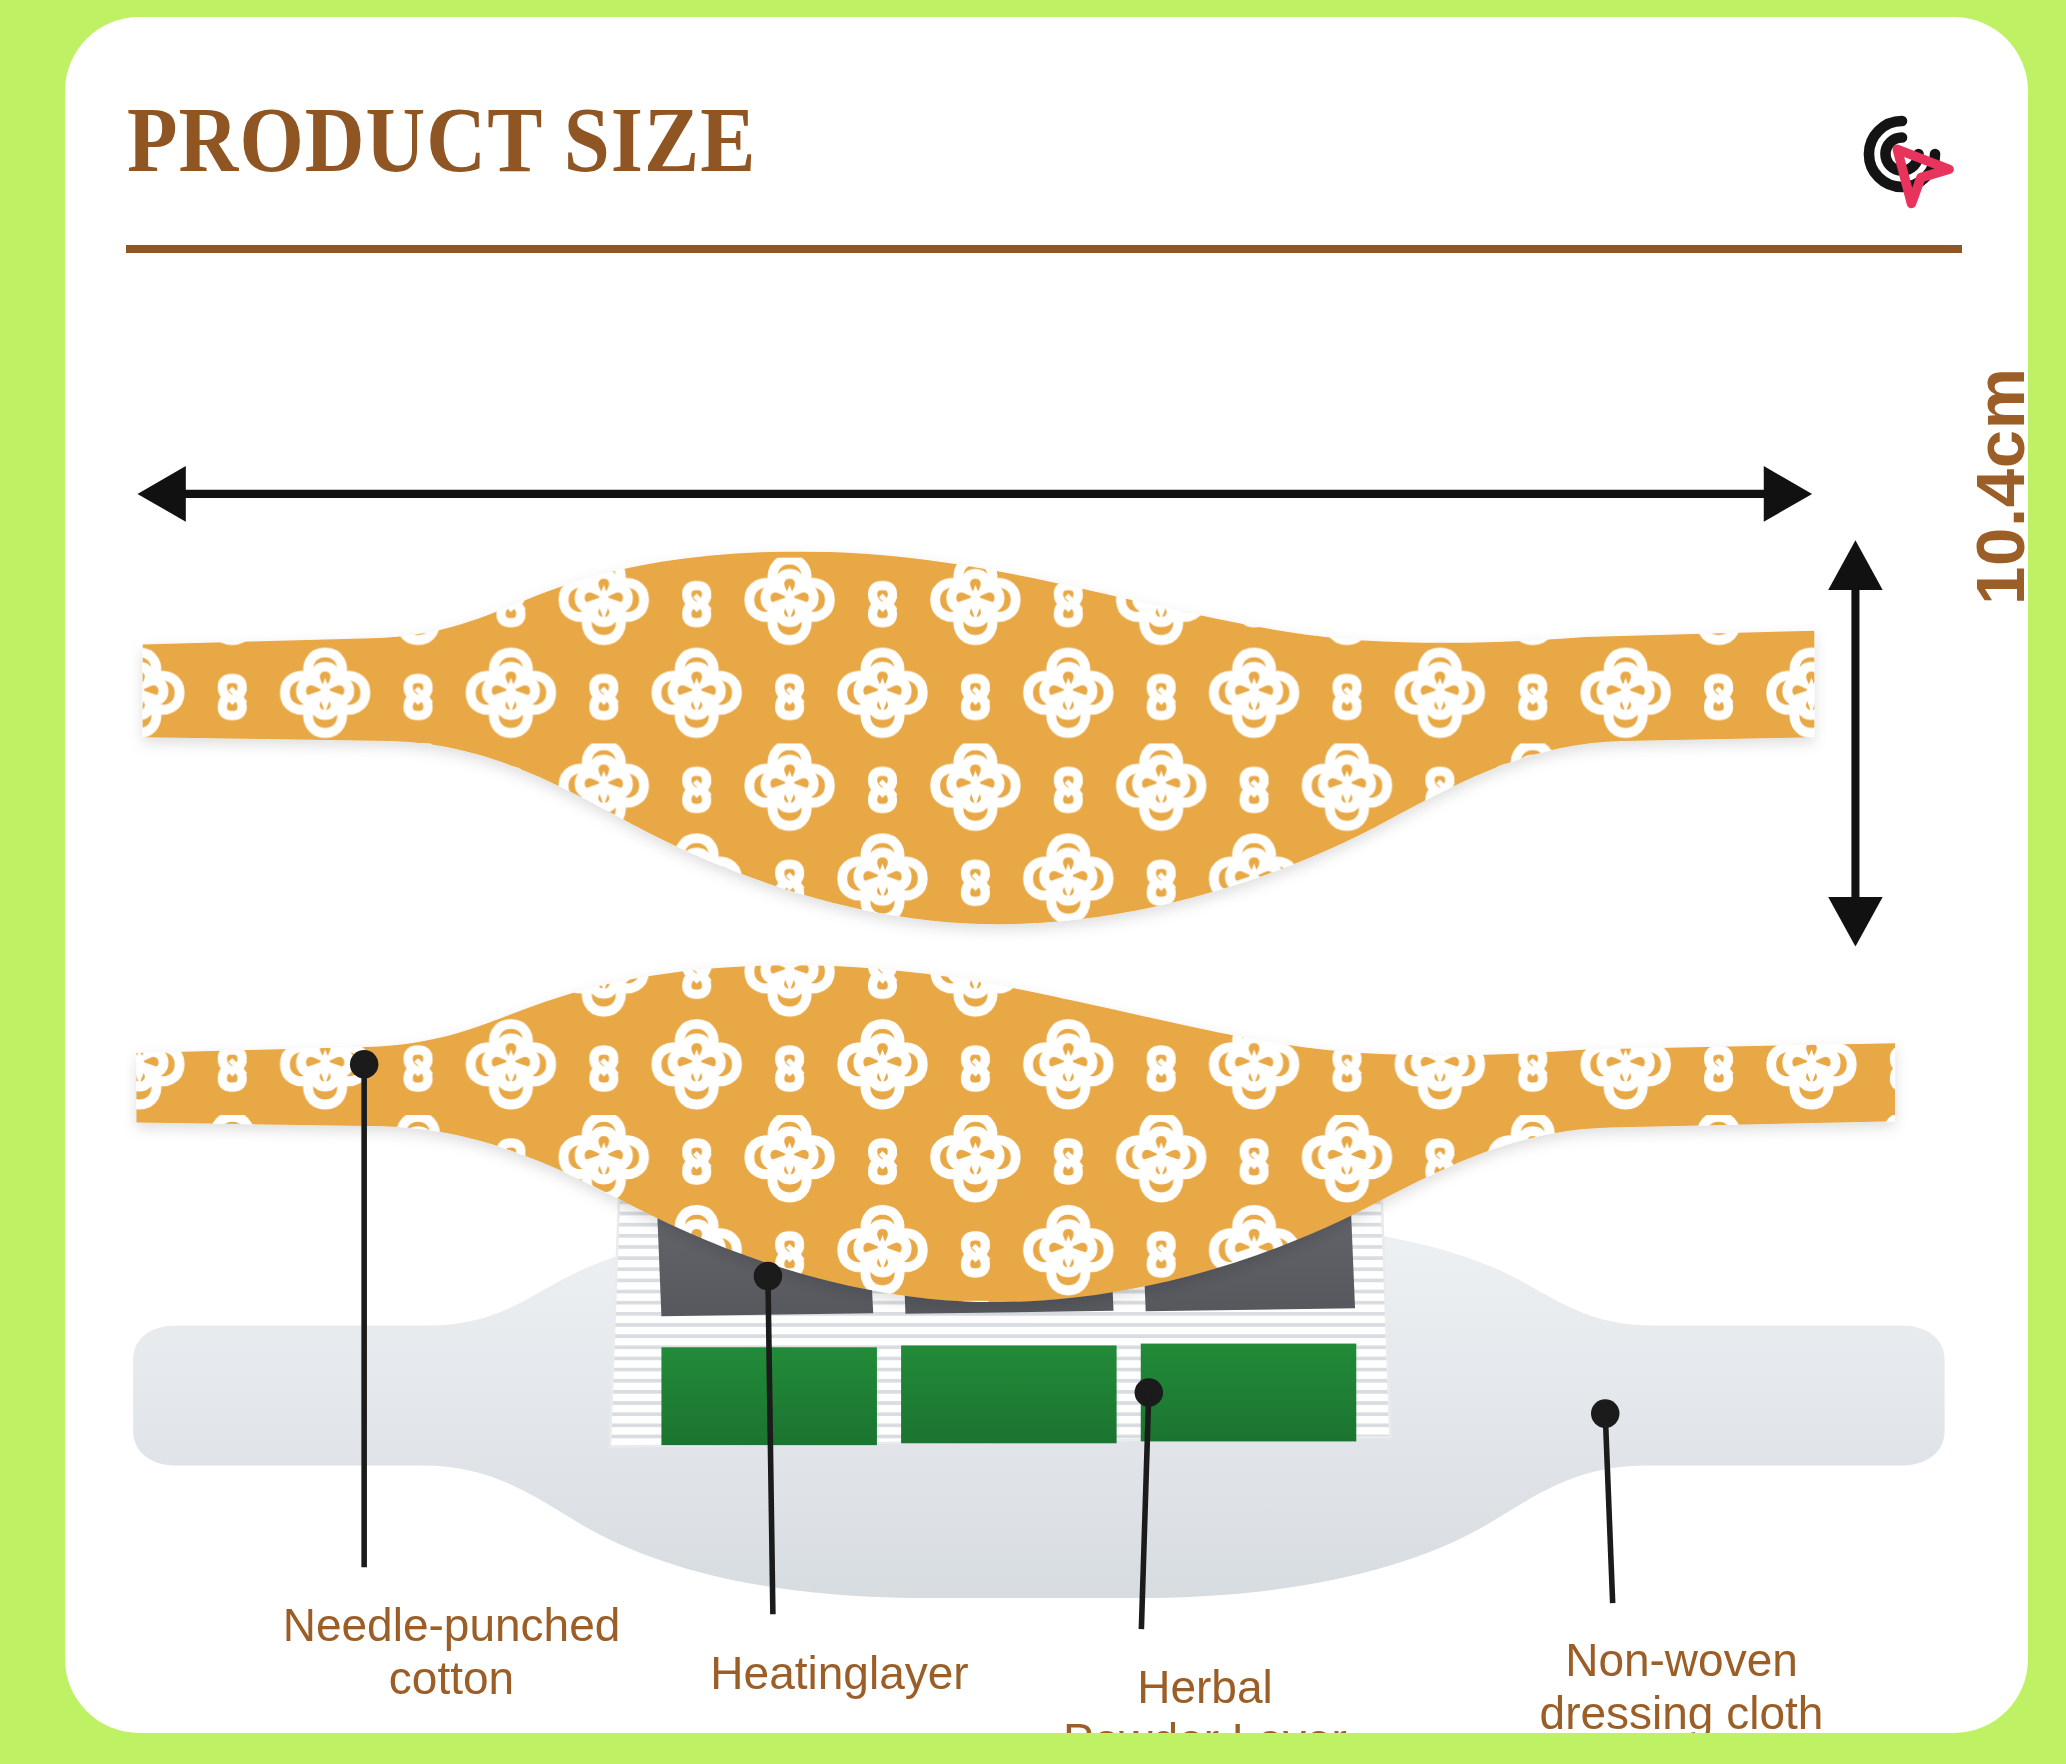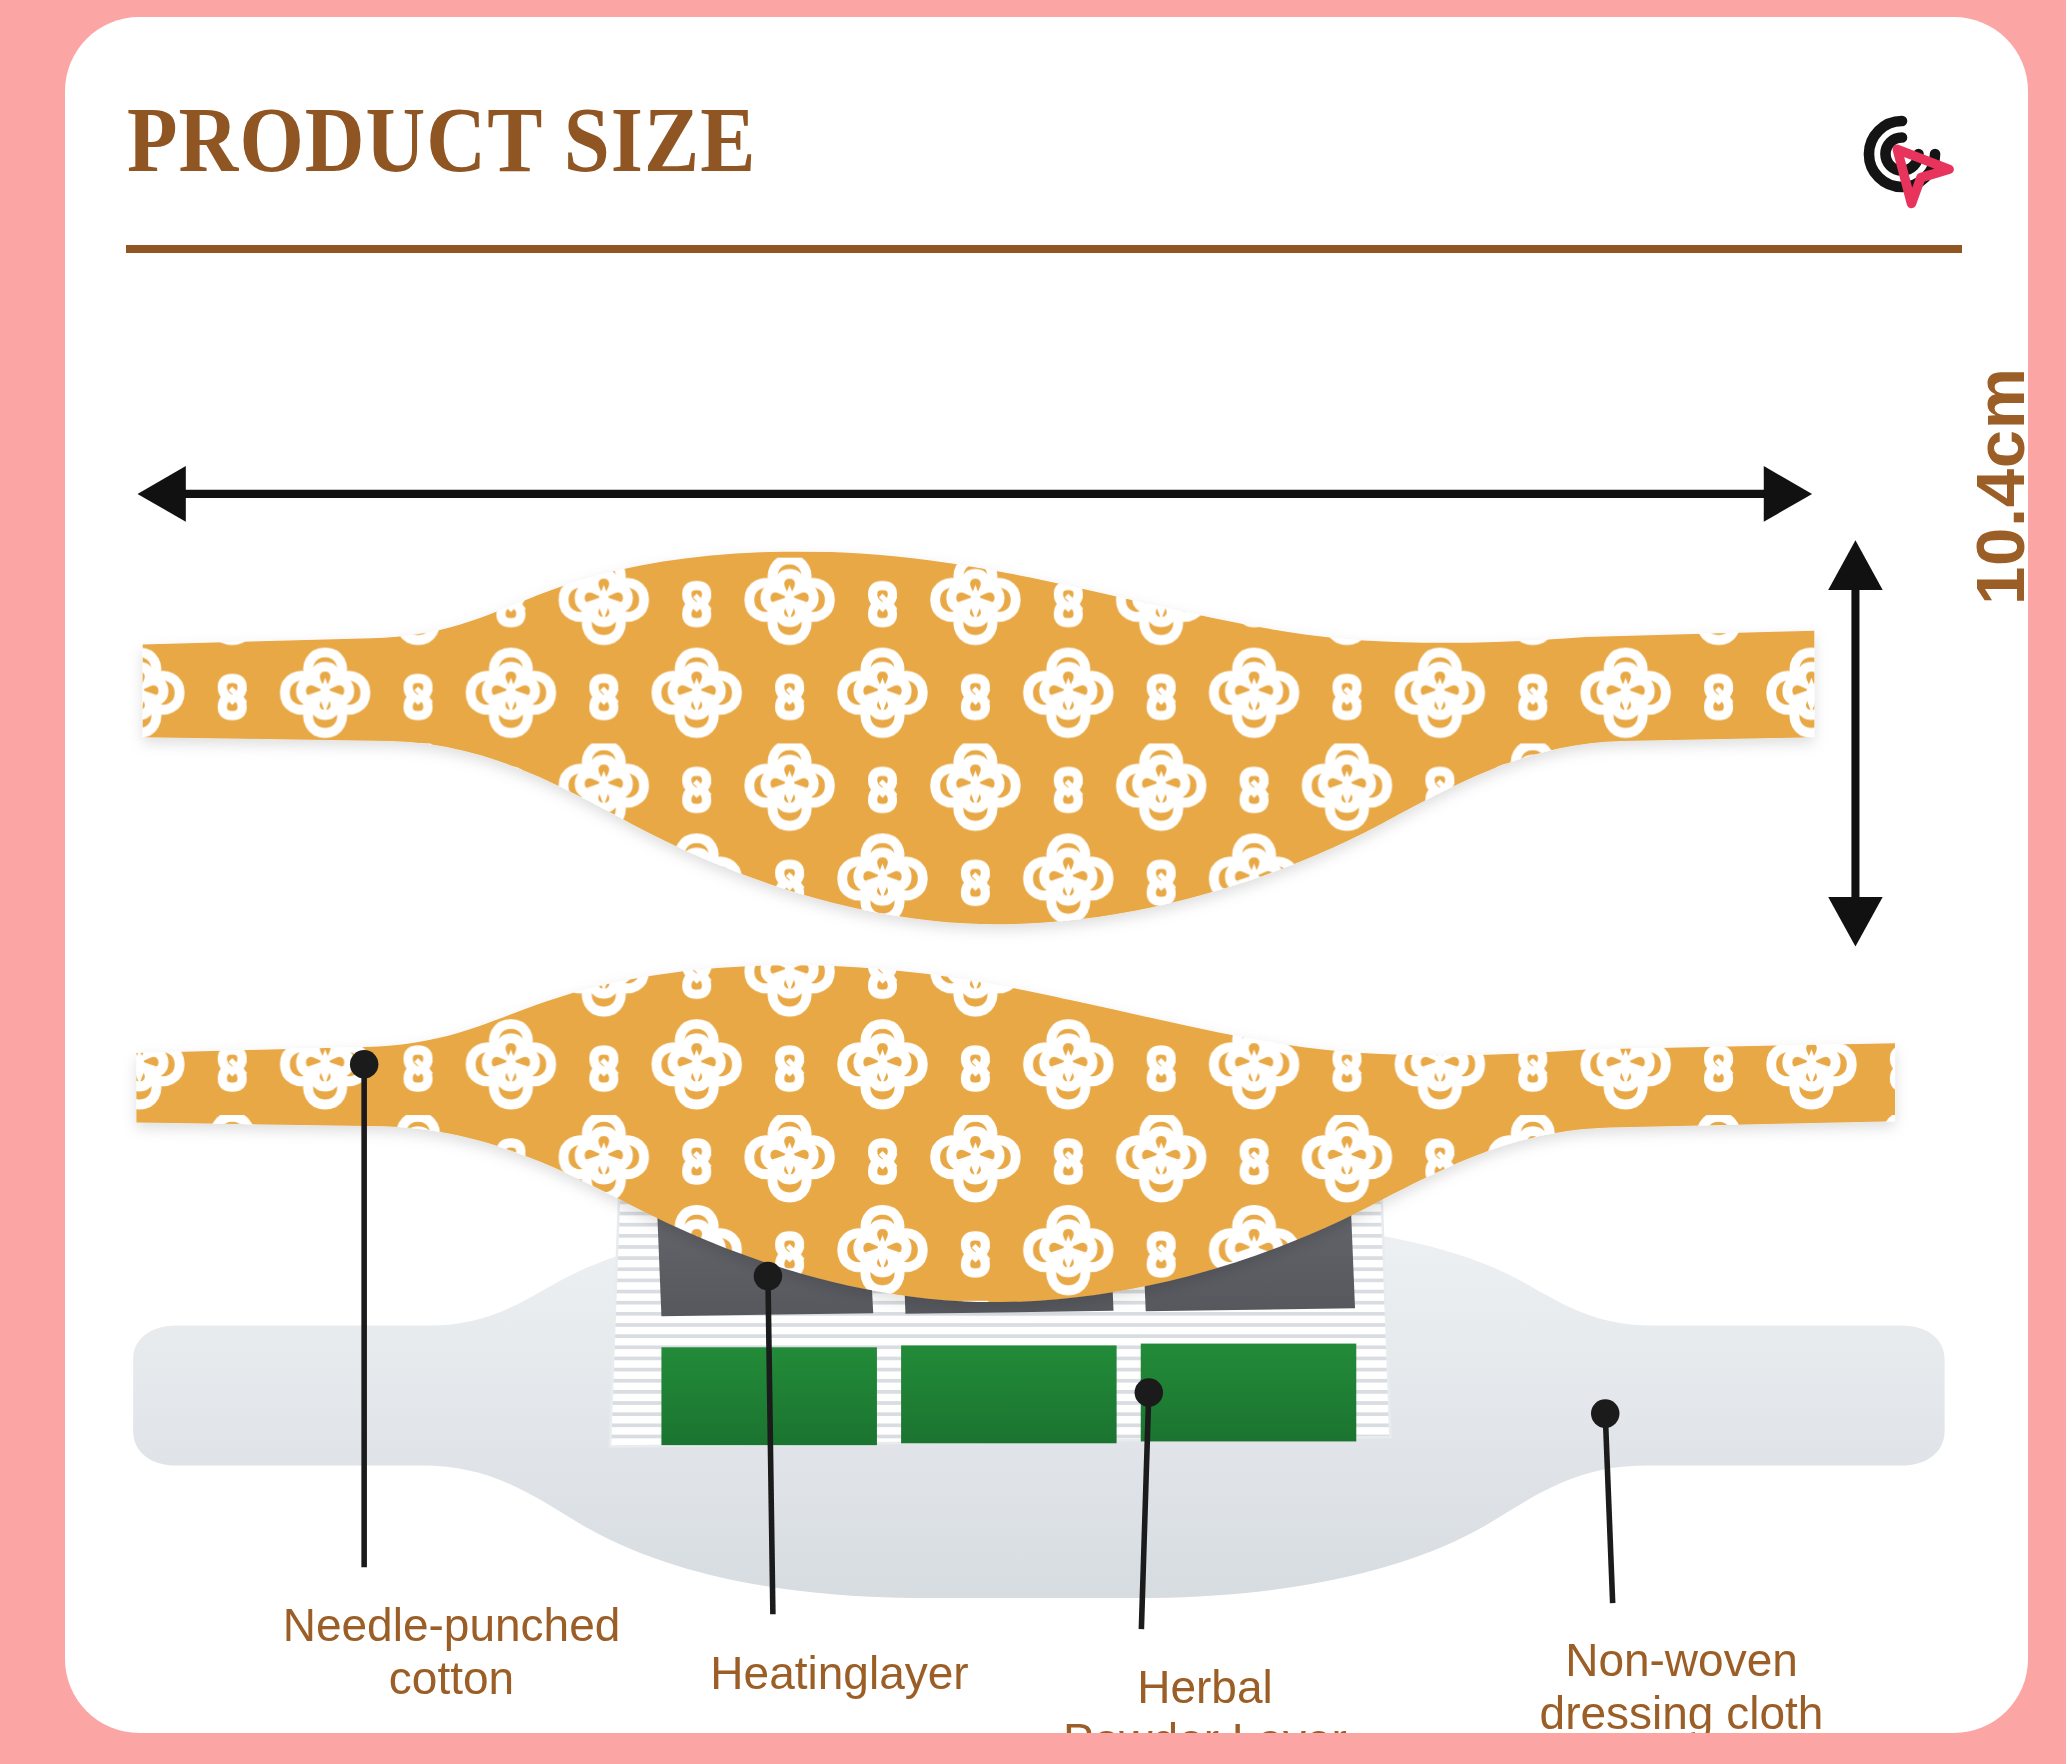--- a/index.html
+++ b/index.html
@@ -12,21 +12,21 @@
     height: 1765px;
     font-family: "Liberation Sans", sans-serif;
     overflow: hidden;
   }
 
   
   #page {
     position: relative;
     width: 2066px;
     height: 1765px;
-    background: #fca5a5;
+    background: #bef264;
     box-sizing: border-box;
   }
 
   
   #card {
     position: absolute;
     left: 65px;
     top: 17.3px;
     width: 1963px;
     height: 1716px;

